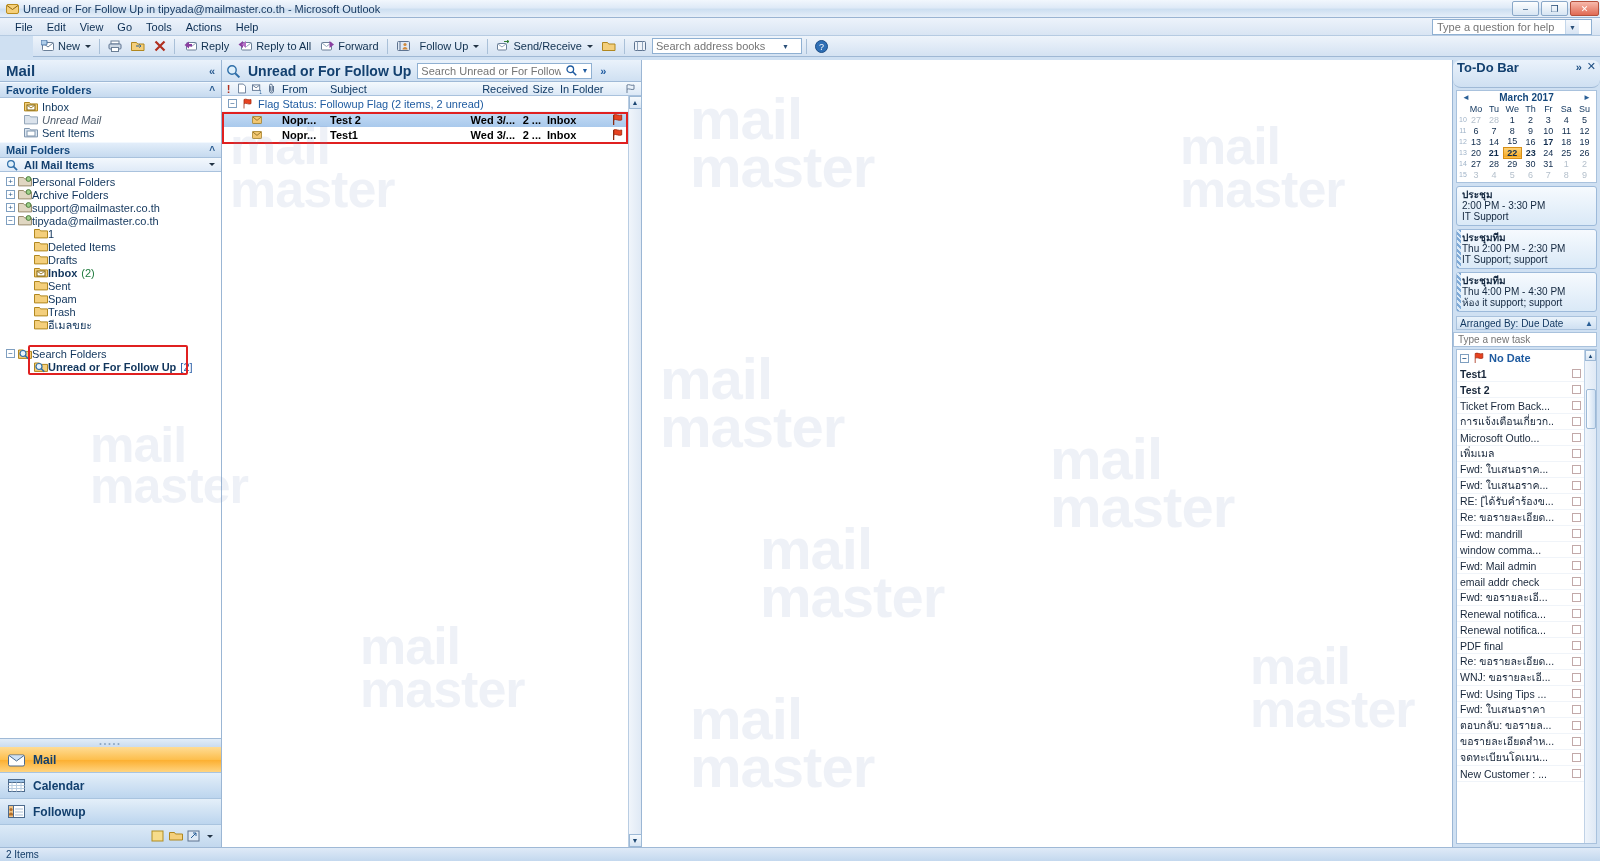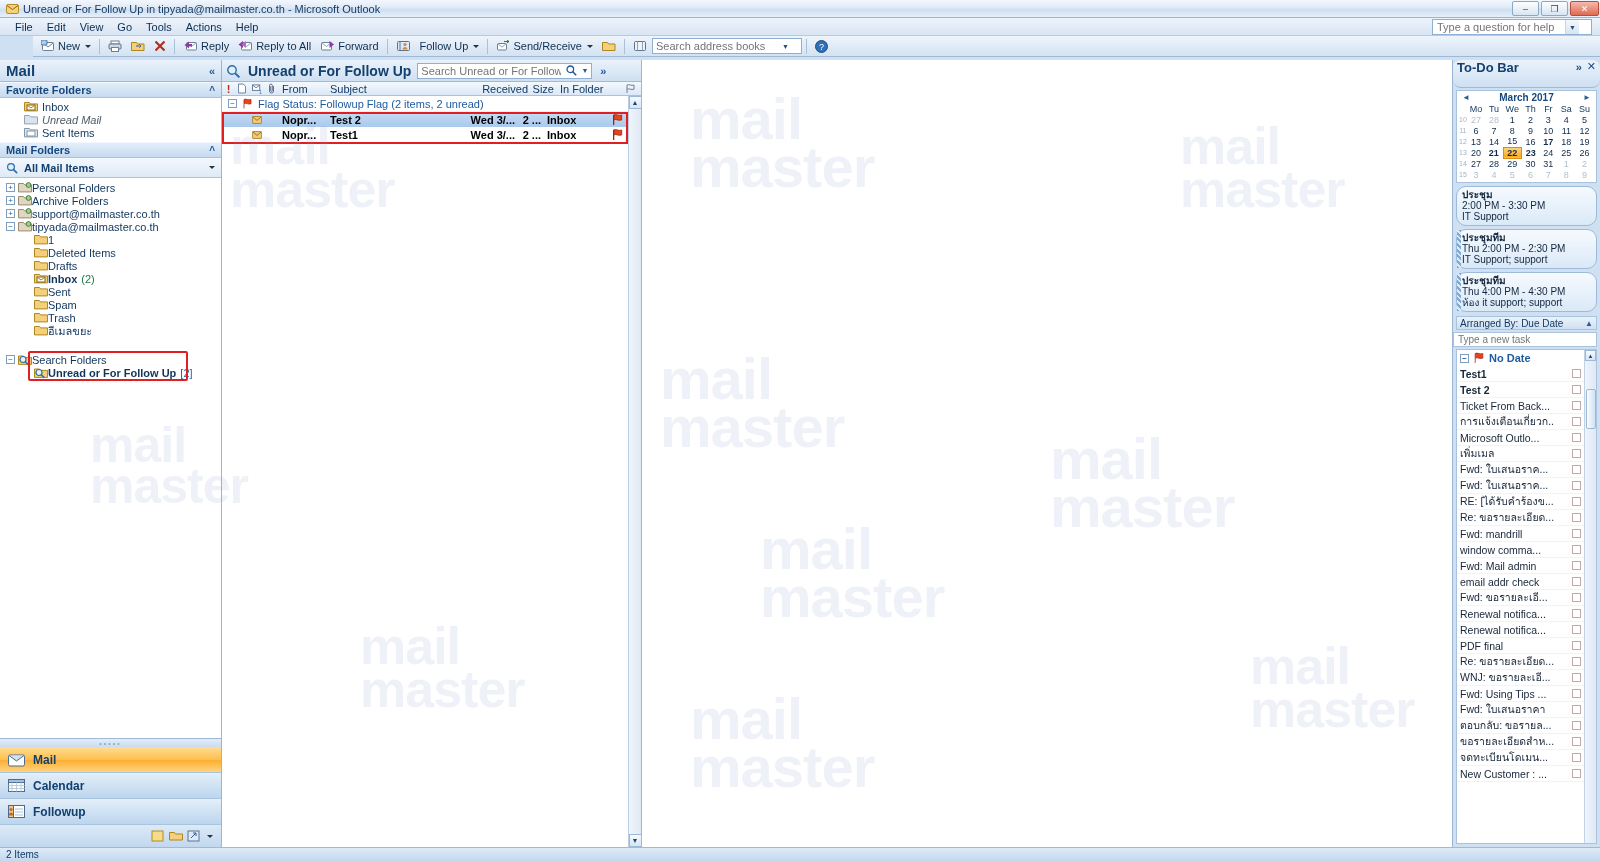--- a/index.html
+++ b/index.html
@@ -64,21 +64,21 @@
     font-size:15px; font-weight:bold; color:#13406f; justify-content:space-between; }
   .np-hdr .chev { font-size:11px; color:#2b5c91; font-weight:bold; }
   .grp-hdr { height:16px; background:linear-gradient(180deg,#e3eefa,#c6daef);
     border-bottom:1px solid #a9c2dd; border-top:1px solid #f2f8fe;
     display:flex; align-items:center; justify-content:space-between; padding:0 6px;
     font-size:11px; font-weight:bold; color:#15487c; }
   .grp-hdr .chev { font-size:10px; color:#2b5c91; }
   #favlist { background:#fff; padding:2px 0 3px 0; }
   .fav-item { height:13px; display:flex; align-items:center; padding-left:24px; font-size:11px; color:#11385f; gap:4px; }
   .fav-item.italic { font-style:italic; color:#4c5a69; }
-  #allmail { height:20px; background:linear-gradient(180deg,#f3f8fd,#dfeaf7); border-bottom:1px solid #a9c2dd;
+  #allmail { height:14px; background:linear-gradient(180deg,#f3f8fd,#dfeaf7); border-bottom:1px solid #a9c2dd;
     display:flex; align-items:center; padding:0 6px; gap:5px; font-weight:bold; color:#143f6d; font-size:11px; }
   #foldertree { background:#fff; flex:1; overflow:hidden; padding-top:3px; position:relative; }
   .fnode { height:13px; display:flex; align-items:center; font-size:11px; color:#11355c; white-space:nowrap; }
   .fnode .exp { width:9px; height:9px; border:1px solid #7f9fc0; background:#fff; font-size:8px; line-height:7px;
      text-align:center; color:#2e5d8e; margin-right:3px; flex:0 0 auto; }
   .fnode .spacer { width:12px; flex:0 0 auto; }
   .cnt { color:#1f7a3d; margin-left:4px; }
   .cnt.blue { color:#2a5fa8; }
   .bold { font-weight:bold; }
   #searchbox-hl { position:absolute; border:2px solid #e02020; border-radius:2px; }
@@ -130,21 +130,21 @@
   #datenav { background:#fff; border:1px solid #a9c2dd; margin:2px 3px 0 3px; padding:1px 2px 2px 2px; }
   #dn-top { display:flex; align-items:center; justify-content:space-between; font-size:10px; color:#15487c; padding:0 3px; }
   #dn-top .ar { color:#2a5f96; font-size:8px; }
   table.cal { border-collapse:collapse; width:100%; }
   table.cal td, table.cal th { font-size:9px; text-align:center; padding:0; height:11px; width:14.2%; color:#102c4d; font-weight:normal; }
   table.cal th { color:#10365f; font-weight:normal; }
   table.cal td.wk { color:#9fb3c8; font-size:7px; width:9px; }
   table.cal td.oth { color:#b3bfcb; }
   table.cal td.bold { font-weight:bold; }
   table.cal td.today { background:linear-gradient(180deg,#ffd479,#f6a81f); border:1px solid #d88f15; font-weight:bold; }
-  .appt { background:linear-gradient(180deg,#f6fafe,#dae9f7); border:1px solid #9dbada; border-radius:10px;
+  .appt { background:linear-gradient(180deg,#f6fafe,#dae9f7); border:1px solid #9dbada; border-radius:3px;
     margin:3px 3px 0 3px; padding:2px 3px 3px 5px; font-size:10px; color:#12263e; position:relative; line-height:11px; }
   .appt .ttl { font-weight:bold; }
   .appt.busy::before { content:""; position:absolute; left:0; top:0; bottom:0; width:4px;
     background:repeating-linear-gradient(45deg,#7ea9d6 0 2px,#dbeaf8 2px 4px); }
   #arrbar { height:14px; margin:4px 3px 0 3px; background:linear-gradient(180deg,#eaf3fb,#cfe0f2);
     border:1px solid #a9c2dd; display:flex; align-items:center; justify-content:space-between;
     padding:0 3px; font-size:10px; color:#10365f; }
   #newtask { height:15px; margin:2px 3px 0 0; border:1px solid #a9c2dd; background:#fff; display:flex; align-items:center; }
   #newtask input { border:0; outline:0; width:100%; font-size:10px; color:#8593a2; padding-left:4px;
     font-family:"Liberation Sans",sans-serif; background:transparent; }

